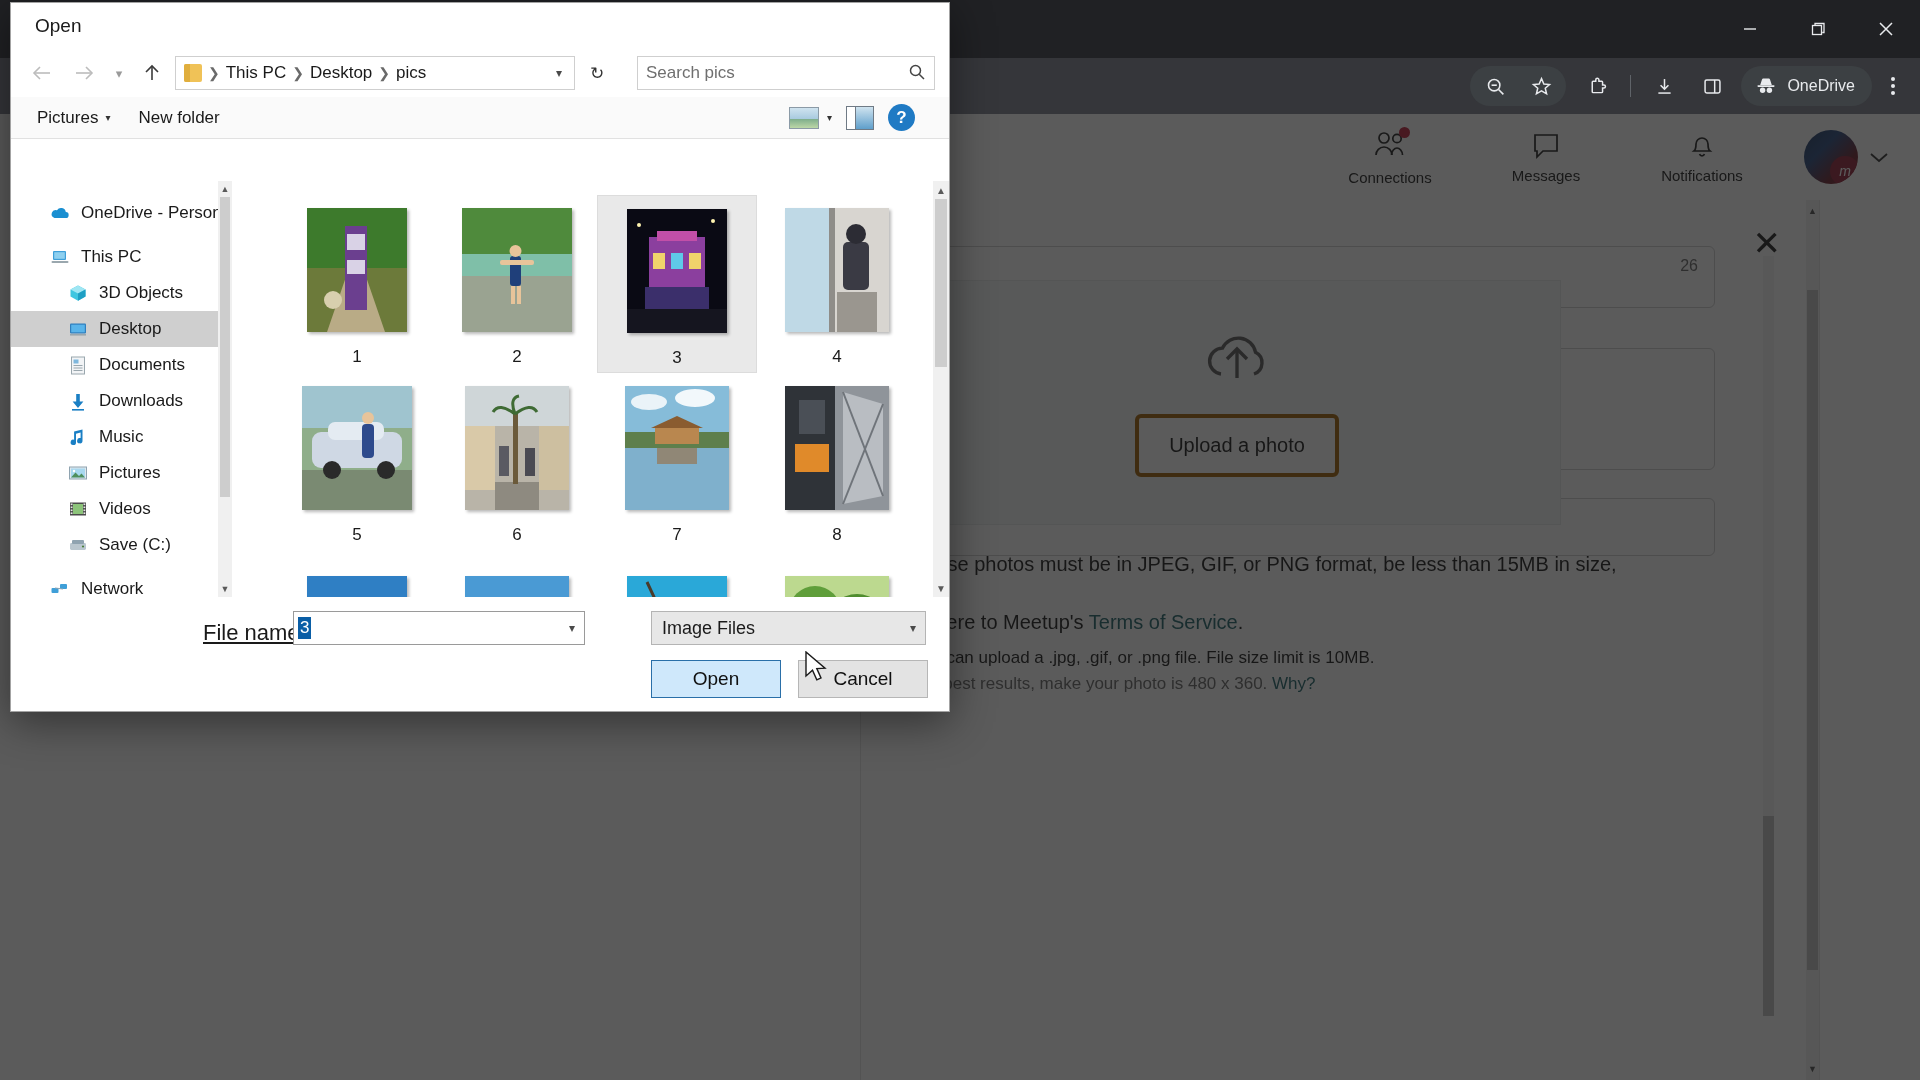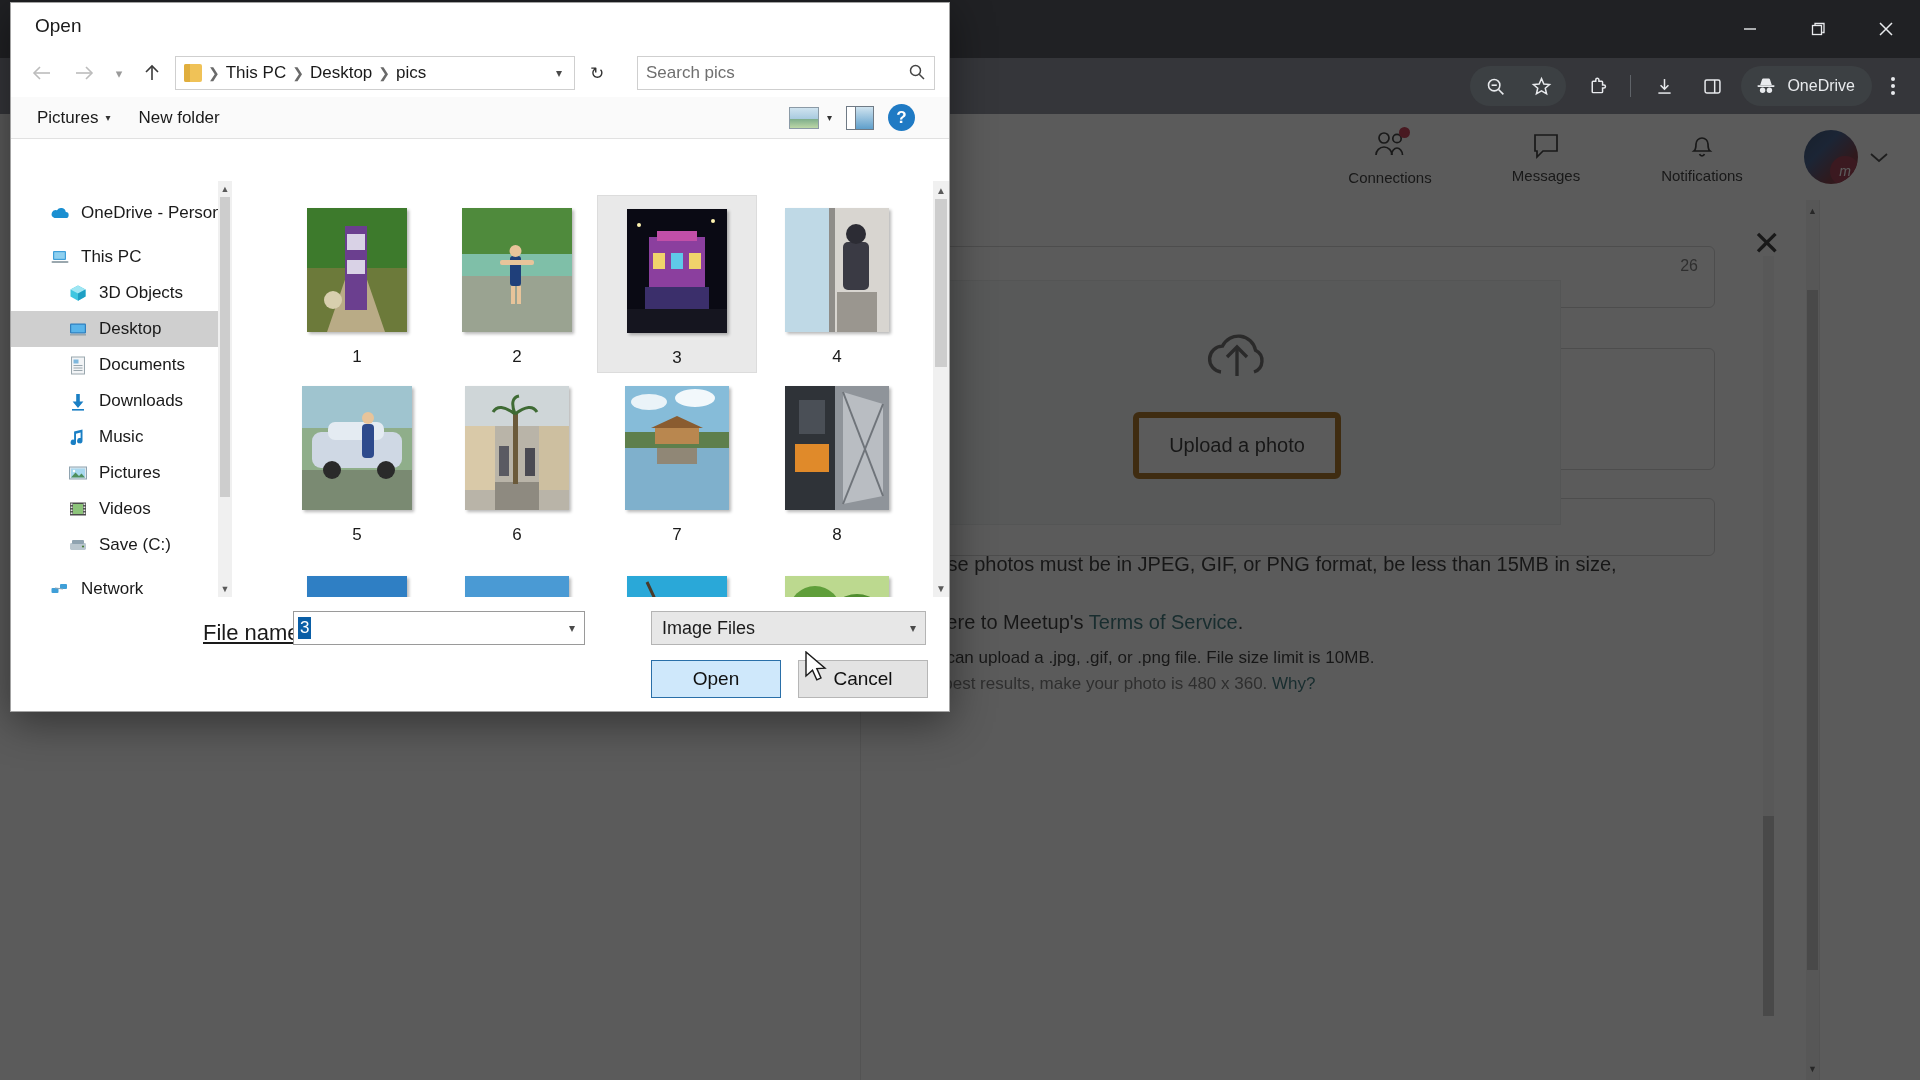--- a/index.html
+++ b/index.html
@@ -86,21 +86,21 @@
   .mu-rowlabels { position:absolute; left: 260px; top: 0; width: 420px; }
   .mu-rowlabel-strong { font-size: 21px; font-weight: bold; color:#1b1b1b; }
   .mu-rowlabel { font-size: 21px; color:#3a3a3a; margin-top: 14px; }
 
   .upload-box {
     position:absolute; left: 52px; top: 80px; width: 648px; height: 245px;
     background: #f6f7f8; border: 1px solid #e8e9ea;
     display:flex; flex-direction:column; align-items:center; justify-content:center; gap: 24px;
   }
   .upload-btn {
-    border:6px solid #a16207; background:#fff; border-radius: 6px;
+    border:4px solid #a16207; background:#fff; border-radius: 6px;
     padding: 16px 30px; font-size: 20px; color:#1c1c1c;
   }
   .upload-note { position:absolute; left: 52px; top: 350px; width: 740px; font-size: 20px; color:#1c1c1c; line-height: 1.45; }
   .upload-note a { color: #22666b; text-decoration: none; }
   .upload-fine { position:absolute; left: 52px; top: 445px; width: 740px; font-size: 17px; color:#1c1c1c; line-height: 1.5;}
   .upload-fine .muted { color: #6a6a6a; }
   .upload-fine a { color:#22666b; text-decoration:none; }
 
   .mu-toggle {
     position:absolute; right: 210px; top: 560px;

